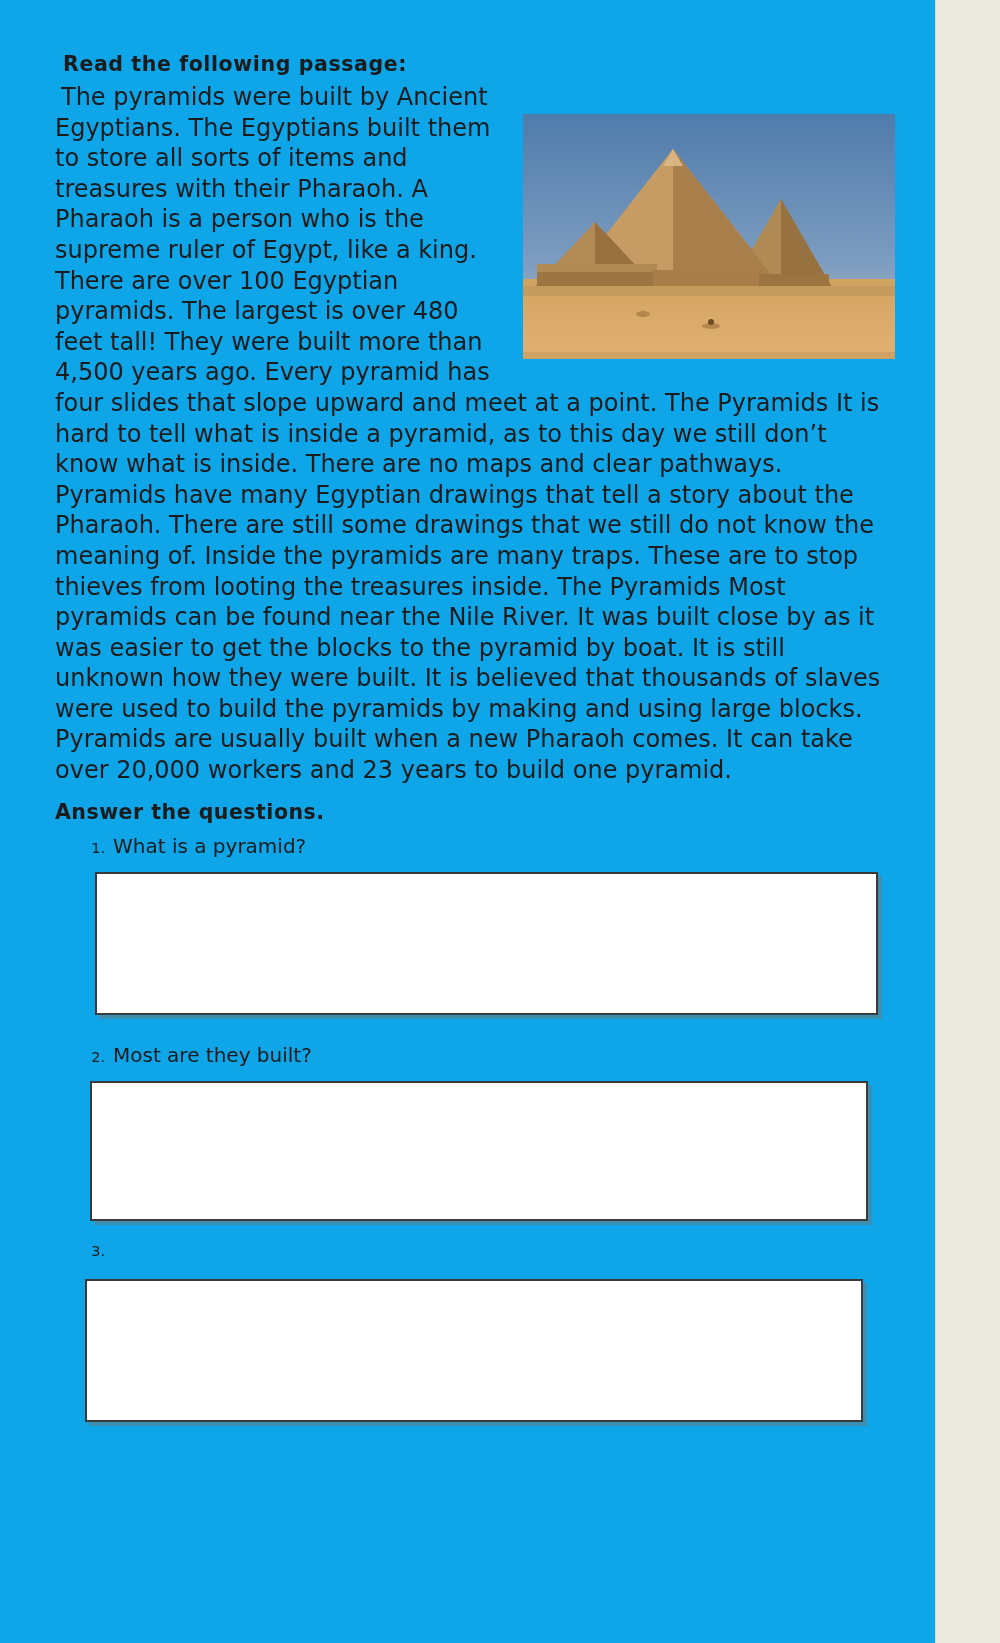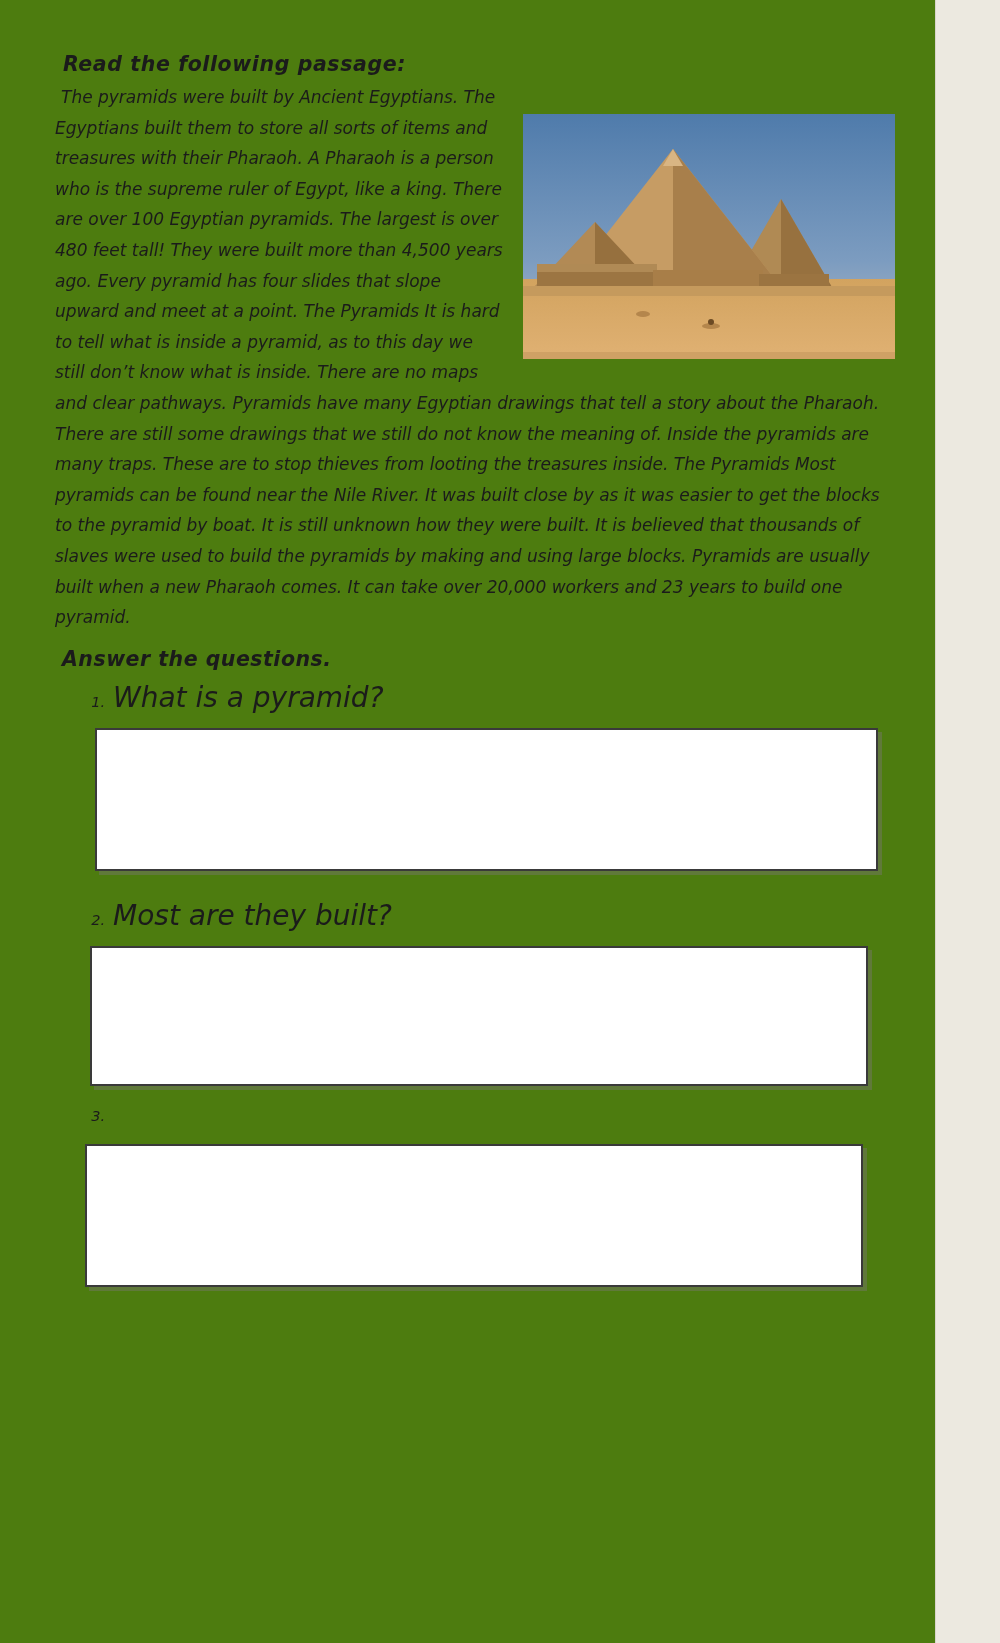--- a/index.html
+++ b/index.html
@@ -19,22 +19,21 @@
     height: 1643px;
     background: #ece9e0;
     box-sizing: border-box;
   }
   .sheet {
     position: absolute;
     left: 0px;
     top: 0px;
     width: 935px;
     height: 1643px;
-    background: #4d7c0f;
-    font-style: italic;
+    background: #0ea5e9;
   }
   .right-strip {
     position: absolute;
     left: 935px;
     top: 0;
     width: 65px;
     height: 1643px;
     background: #ece9e0;
     border-left: 1px solid #d8d4ca;
   }
@@ -46,21 +45,21 @@
   }
   .heading {
     font-family: "DejaVu Sans", sans-serif;
     font-weight: bold;
     font-size: 20.5px;
     color: #1b1b1b;
     letter-spacing: 0.6px;
     margin: 0 0 6px 8px;
   }
   .passage {
-    font-size: 17px;
+    font-size: 24px;
     line-height: 30.6px;
     color: #1b1b1b;
     text-align: left;
   }
   .passage .lead {
     margin-left: 6px;
   }
   .photo {
     float: right;
     width: 372px;
@@ -69,21 +68,21 @@
     border: 0;
     overflow: hidden;
     position: relative;
   }
   .photo svg { display: block; }
   .answer-heading {
     font-weight: bold;
     font-size: 20.5px;
     color: #1b1b1b;
     letter-spacing: 0.5px;
-    margin: 14px 0 10px 7px;
+    margin: 14px 0 10px 0;
   }
   .q-list {
     margin: 0;
     padding: 0;
     list-style: none;
   }
   .q-item {
     margin: 0 0 0 0;
   }
   .q-line {
@@ -94,21 +93,21 @@
   .q-num {
     font-size: 14.5px;
     color: #1b1b1b;
     width: 28px;
     flex: 0 0 28px;
     text-align: right;
     padding-right: 8px;
     box-sizing: border-box;
   }
   .q-text {
-    font-size: 28px;
+    font-size: 20px;
     color: #1b1b1b;
   }
   .answer-box {
     background: #ffffff;
     border: 2px solid #3a3a3a;
     box-sizing: border-box;
     box-shadow: 4px 4px 0 rgba(120,118,110,0.45);
   }
   .box1 {
     width: 783px;

